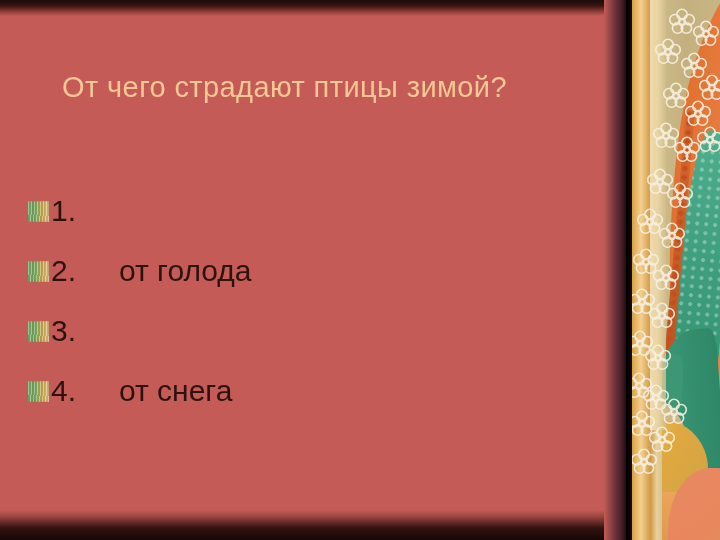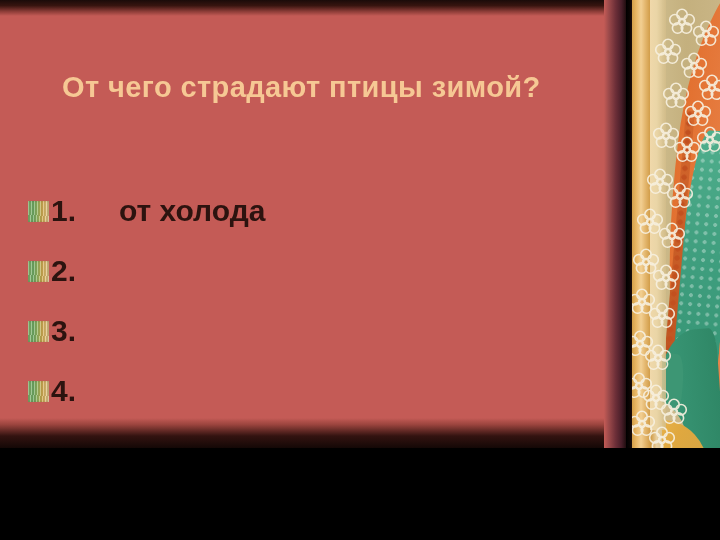--- a/index.html
+++ b/index.html
@@ -3,25 +3,24 @@
 <meta charset="utf-8">
 <style>
   html, body {
     margin: 0;
     padding: 0;
     background: #000;
   }
   .slide {
     position: relative;
     width: 720px;
-    height: 448px;
+    height: 540px;
     overflow: hidden;
     background: #4d7c0f;
     font-family: "Liberation Sans", sans-serif;
-    font-weight: bold;
   }
 
   
   .bg-base {
     position: absolute;
     inset: 0;
     background: #c45b56;
   }
   
   .band-top {
@@ -292,33 +291,34 @@
     </svg>
   </div>
 
   <div class="title">От чего страдают птицы зимой?</div>
 
   <div class="list">
 
     <div class="list-item">
       <span class="bullet"></span>
       <span class="num">1.</span>
-      <span class="txt">от холода</span>
     </div>
 
     <div class="list-item">
       <span class="bullet"></span>
       <span class="num">2.</span>
+      <span class="txt">от голода</span>
     </div>
 
     <div class="list-item">
       <span class="bullet"></span>
       <span class="num">3.</span>
     </div>
 
     <div class="list-item">
       <span class="bullet"></span>
       <span class="num">4.</span>
+      <span class="txt">от снега</span>
     </div>
 
   </div>
 
 </div>
 
 </body></html>

